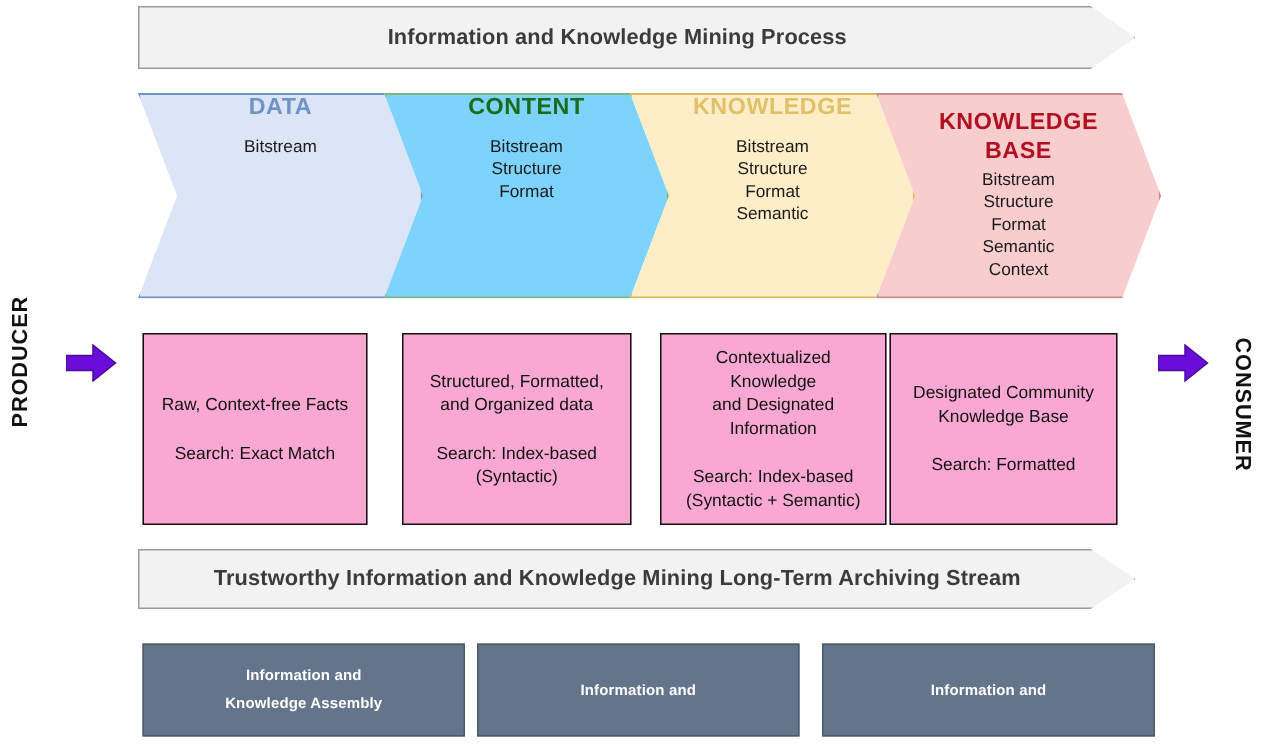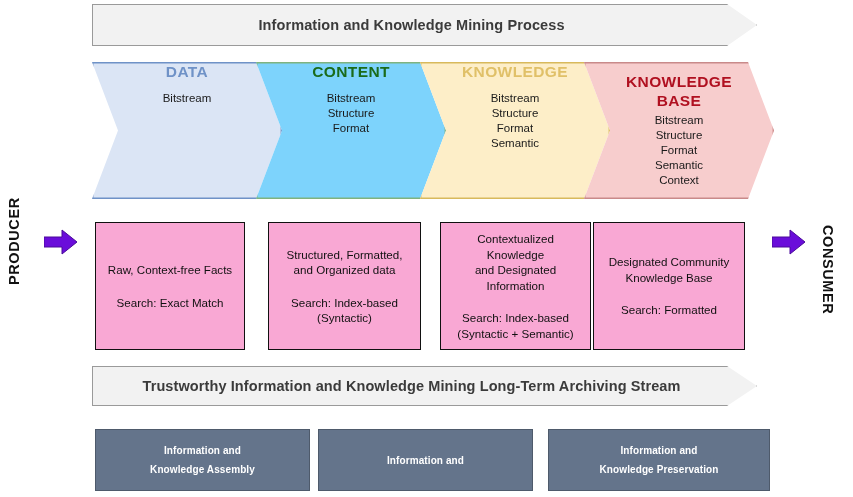--- a/index.html
+++ b/index.html
@@ -206,17 +206,16 @@
 
   <div class="slate" style="left:318px; width:215px;">
     <div class="slate-text">
       <div>Information and</div>
     </div>
   </div>
 
   <div class="slate" style="left:548px; width:222px;">
     <div class="slate-text">
       <div>Information and</div>
-      <div>Knowledge Preservation</div>
     </div>
   </div>
 
 </div>
 
 </body></html>

